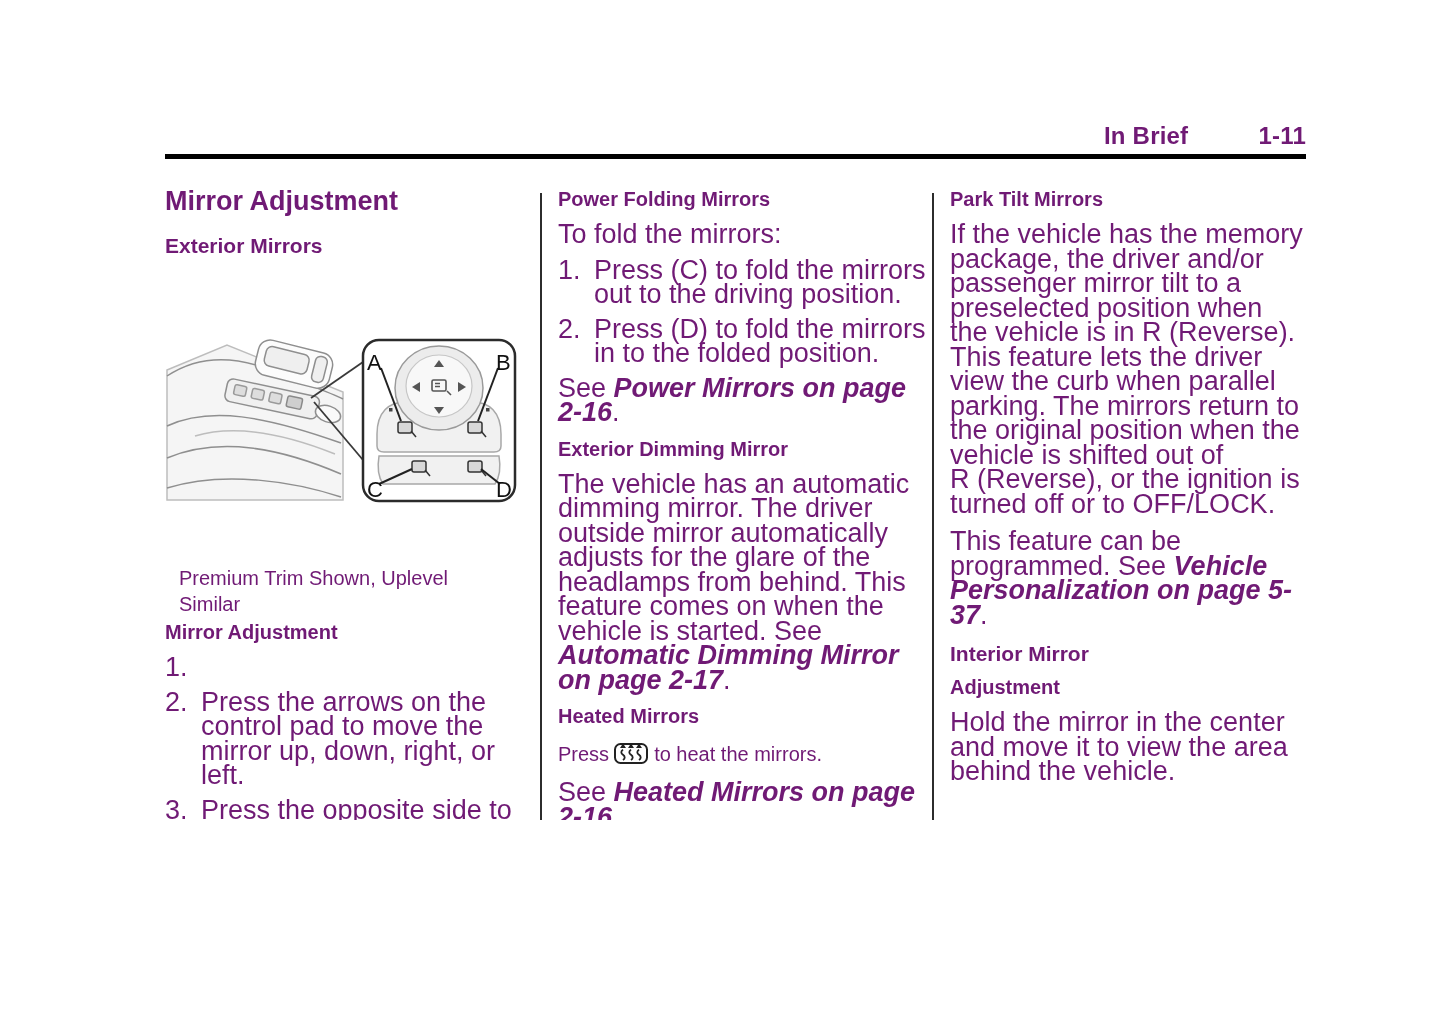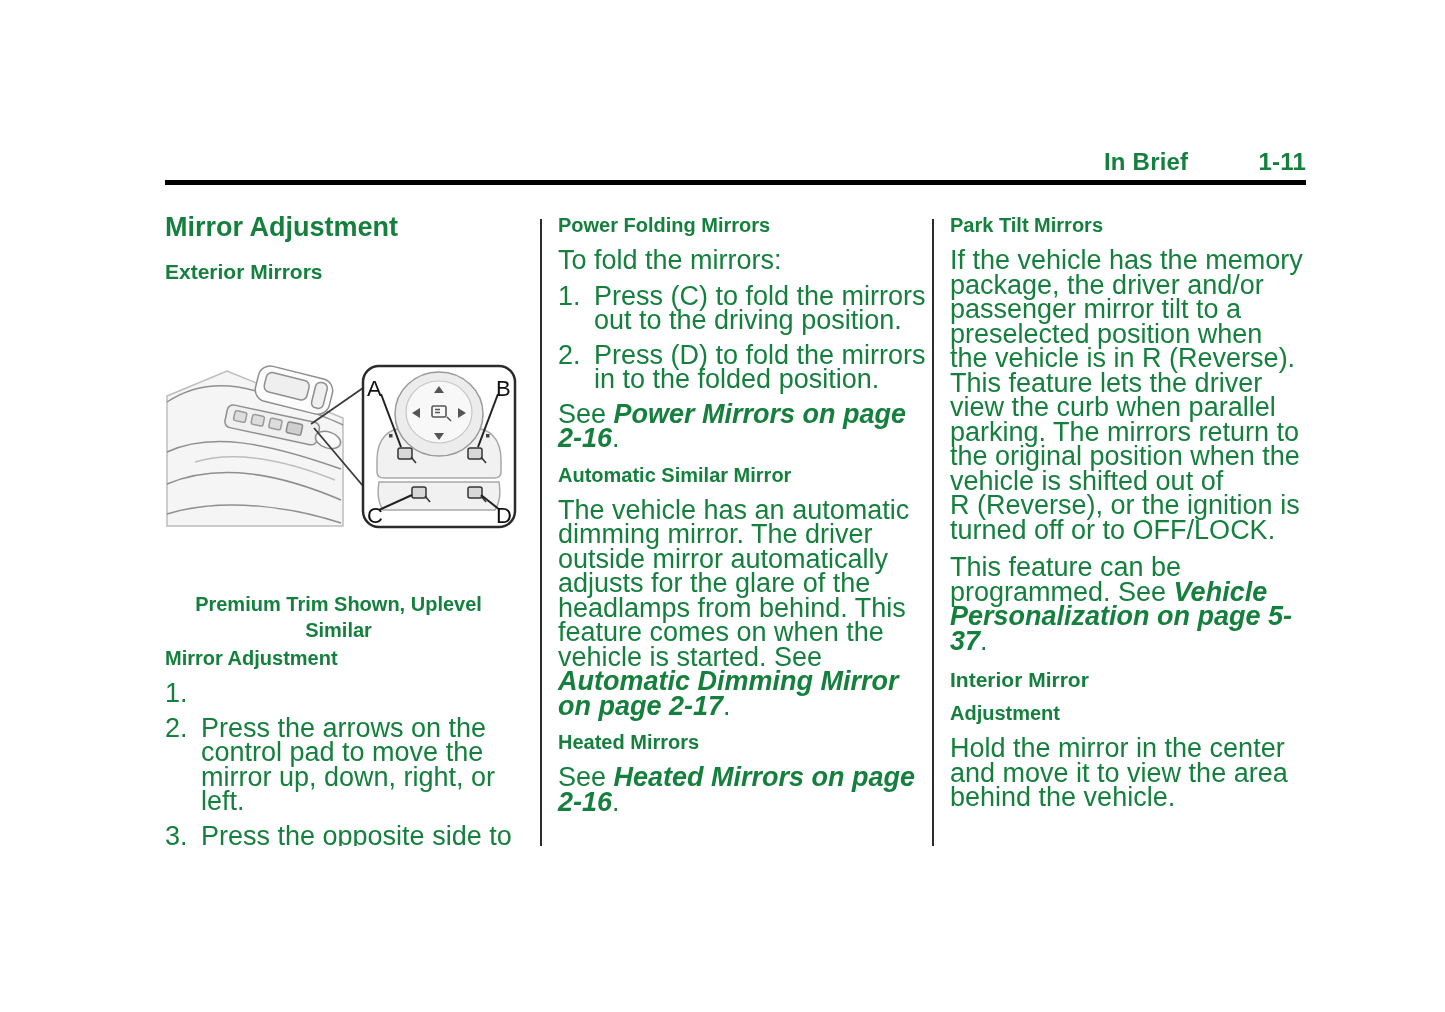--- a/index.html
+++ b/index.html
@@ -3,23 +3,22 @@
 <meta charset="utf-8">
 <style>
   * { box-sizing: border-box; margin: 0; padding: 0; }
   html, body { background: #ffffff; }
   .page {
     position: relative;
     width: 1445px;
     height: 820px;
     background: #ffffff;
     font-family: "Liberation Sans", sans-serif;
-    color: #15803d;
+    color: #701a75;
     overflow: hidden;
-    margin-top: 26px;
   }
   .header {
     position: absolute;
     left: 1104px;
     top: 122px;
     width: 202px;
     display: flex;
     justify-content: space-between;
     font-size: 24px;
     font-weight: bold;
@@ -52,23 +51,23 @@
   h3.doc-h3    { font-size: 20px; font-weight: bold; margin: 4px 0 11px 0; }
   .mt-sec      { margin-top: 14px; }
   p.body, .step { font-size: 27px; line-height: 24.5px; }
   p.body { margin-bottom: 13px; }
   em.ref { font-style: italic; font-weight: bold; }
 
   .figure-wrap { margin-top: 80px; }
   .figure-svg { display: block; width: 352px; height: 165px; }
   .fig-caption {
     margin-top: 62px;
-    text-align: center;
+    text-align: left;
     font-size: 20px;
-    font-weight: bold;
+    font-weight: normal;
     line-height: 26px;
     padding: 0 14px;
   }
   .caption-gap { margin-top: 12px; }
 
   .steps { margin-bottom: 2px; }
   .step { display: flex; margin-bottom: 10px; }
   .step-num { width: 36px; flex: 0 0 36px; }
   .step-text { flex: 1; }
 
@@ -212,24 +211,41 @@
         <span class="step-num">1.</span>
         <span class="step-text">Press (C) to fold the mirrors out to the driving position.</span>
       </div>
       <div class="step">
         <span class="step-num">2.</span>
         <span class="step-text">Press (D) to fold the mirrors in to the folded position.</span>
       </div>
     </div>
     <p class="body"><span>See </span><em class="ref">Power Mirrors on page 2-16</em><span>.</span></p>
 
-    <h3 class="doc-h3 mt-sec">Automatic Similar Mirror</h3>
+    <h3 class="doc-h3 mt-sec">Exterior Dimming Mirror</h3>
     <p class="body"><span>The vehicle has an automatic dimming mirror. The driver outside mirror automatically adjusts for the glare of the headlamps from behind. This feature comes on when the vehicle is started. See </span><em class="ref">Automatic Dimming Mirror on page 2-17</em><span>.</span></p>
 
     <h3 class="doc-h3 mt-sec">Heated Mirrors</h3>
+    <div class="press-line">
+      <span>Press</span>
+      <svg class="defog-icon" width="36" height="26" viewBox="0 0 36 26">
+        <rect x="2" y="5" width="32" height="19" rx="5.5" fill="none" stroke="#222222" stroke-width="2"></rect>
+        <g stroke="#222222" stroke-width="1.8" fill="none">
+          <path d="M10,21 q3.4,-2.6 0,-5.2 q-3.4,-2.6 0,-5.2"></path>
+          <path d="M18,21 q3.4,-2.6 0,-5.2 q-3.4,-2.6 0,-5.2"></path>
+          <path d="M26,21 q3.4,-2.6 0,-5.2 q-3.4,-2.6 0,-5.2"></path>
+        </g>
+        <g fill="#222222" stroke="none">
+          <path d="M10,4.5 l-3,4.6 h6 z"></path>
+          <path d="M18,4.5 l-3,4.6 h6 z"></path>
+          <path d="M26,4.5 l-3,4.6 h6 z"></path>
+        </g>
+      </svg>
+      <span>to heat the mirrors.</span>
+    </div>
     <p class="body"><span>See </span><em class="ref">Heated Mirrors on page 2-16</em><span>.</span></p>
   </div>
 
   <div class="col col-right">
     <h3 class="doc-h3">Park Tilt Mirrors</h3>
     <p class="body">If the vehicle has the memory package, the driver and/or passenger mirror tilt to a preselected position when the vehicle is in R&nbsp;(Reverse). This feature lets the driver view the curb when parallel parking. The mirrors return to the original position when the vehicle is shifted out of R&nbsp;(Reverse), or the ignition is turned off or to OFF/LOCK.</p>
     <p class="body"><span>This feature can be programmed. See </span><em class="ref">Vehicle Personalization on page 5-37</em><span>.</span></p>
 
     <h2 class="doc-h2" style="margin-top:15px">Interior Mirror</h2>
     <h3 class="doc-h3" style="margin-top:10px">Adjustment</h3>

